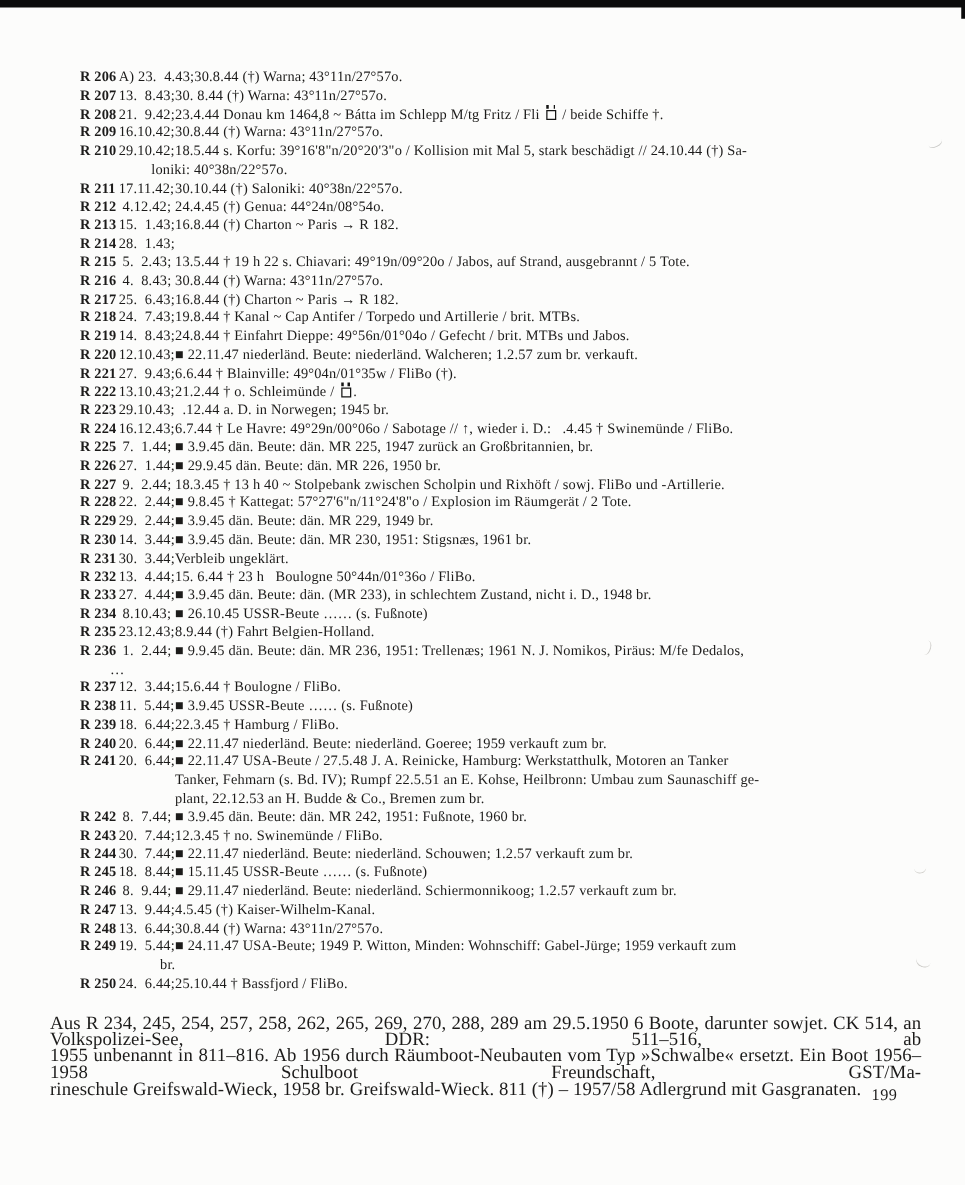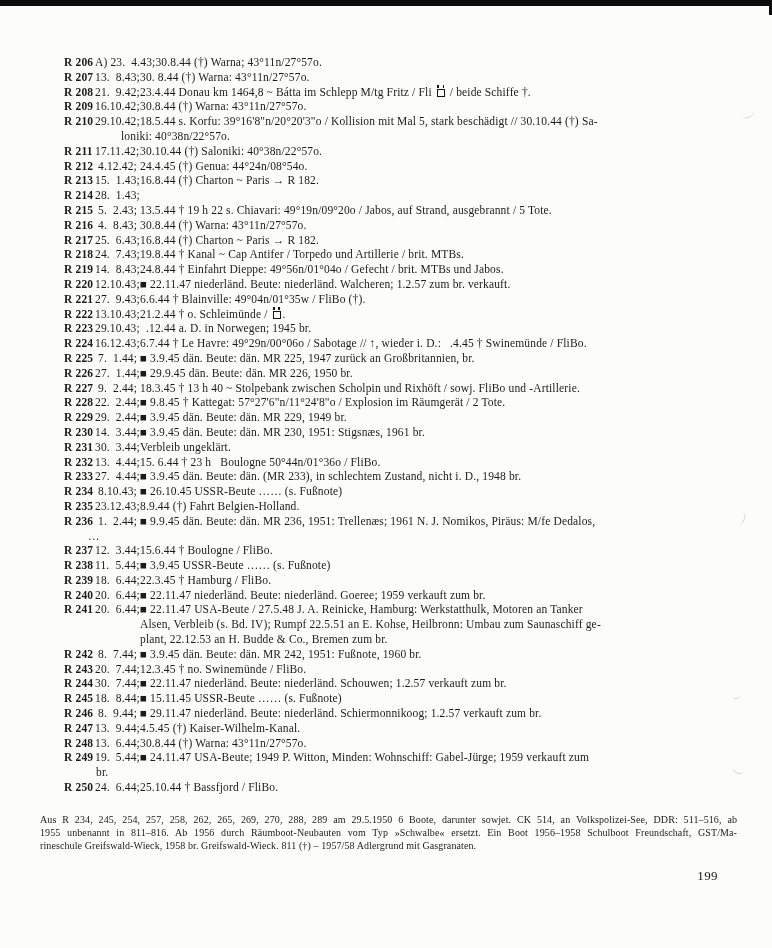--- a/index.html
+++ b/index.html
@@ -18,42 +18,42 @@
   .fate{flex:0 0 auto;white-space:pre;}
   .b{font-weight:400;}
   .i{}
   .bomb{
     display:inline-block;width:6px;height:6px;border:1.6px solid #141414;
     position:relative;top:1px;margin:0 2px;background:#fcfcfb;box-sizing:content-box;
   }
   .bomb::before,.bomb::after{content:"";position:absolute;top:-4.5px;width:1.6px;height:3px;background:#141414;}
   .bomb::before{left:-0.5px;}
   .bomb::after{right:-0.5px;}
-  .footnote{margin:18px 35px 0 40px;font-size:10px;line-height:13.2px;letter-spacing:0.1px;}
+  .footnote{margin:18px 35px 0 40px;font-size:15px;line-height:13.2px;letter-spacing:0.1px;}
   .fn-line{white-space:normal;}
   .fn-line:not(:last-child){text-align:justify;text-align-last:justify;}
   .pagenum{position:absolute;top:868px;right:54px;font-size:13px;letter-spacing:0.4px;}
   .artifact{position:absolute;opacity:0.4;}
   .a1{left:742px;top:110px;width:12px;height:7px;border-bottom:1.2px solid #8a8a86;border-radius:60%;transform:rotate(-25deg);}
   .a2{left:737px;top:512px;width:7px;height:12px;border-right:1.2px solid #97948e;border-radius:50%;transform:rotate(15deg);}
   .a3{left:731px;top:689px;width:10px;height:9px;border-bottom:1.1px solid #9a978f;border-radius:55%;transform:rotate(-10deg);}
   .a4{left:733px;top:763px;width:12px;height:10px;border-bottom:1.2px solid #8f8c85;border-radius:60%;transform:rotate(20deg);}
 </style>
 </head>
 <body>
 
 <div class="topbar"></div>
 <div class="topbar-tick"></div>
 
 <main class="entries" id="entries">
     <div class="line"><span class="rid">R 206</span><span class="rdate">A) 23.  4.43;</span><span class="fate"><span class="seg">30.8.44 (†) Warna; 43°11n/27°57o.</span></span></div>
     <div class="line"><span class="rid">R 207</span><span class="rdate">13.  8.43;</span><span class="fate"><span class="seg">30. 8.44 (†) Warna: 43°11n/27°57o.</span></span></div>
     <div class="line"><span class="rid">R 208</span><span class="rdate">21.  9.42;</span><span class="fate"><span class="seg">23.4.44 Donau km 1464,8 ~ Bátta im Schlepp </span><span class="seg i">M/tg</span><span class="seg"> </span><span class="seg b">Fritz</span><span class="seg"> / Fli </span><span class="bomb"></span><span class="seg"> / beide Schiffe †.</span></span></div>
     <div class="line"><span class="rid">R 209</span><span class="rdate">16.10.42;</span><span class="fate"><span class="seg">30.8.44 (†) Warna: 43°11n/27°57o.</span></span></div>
-    <div class="line"><span class="rid">R 210</span><span class="rdate">29.10.42;</span><span class="fate"><span class="seg">18.5.44 s. Korfu: 39°16'8"n/20°20'3"o / Kollision mit </span><span class="seg b">Mal 5</span><span class="seg">, stark beschädigt // 30.10.44 (†) Sa-</span></span></div>
+    <div class="line"><span class="rid">R 210</span><span class="rdate">29.10.42;</span><span class="fate"><span class="seg">18.5.44 s. Korfu: 39°16'8"n/20°20'3"o / Kollision mit </span><span class="seg b">Mal 5</span><span class="seg">, stark beschädigt // 24.10.44 (†) Sa-</span></span></div>
     <div class="line cont" style="margin-left: 57px;"><span class="seg">loniki: 40°38n/22°57o.</span></div>
     <div class="line"><span class="rid">R 211</span><span class="rdate">17.11.42;</span><span class="fate"><span class="seg">30.10.44 (†) Saloniki: 40°38n/22°57o.</span></span></div>
     <div class="line"><span class="rid">R 212</span><span class="rdate"> 4.12.42;</span><span class="fate"><span class="seg">24.4.45 (†) Genua: 44°24n/08°54o.</span></span></div>
     <div class="line"><span class="rid">R 213</span><span class="rdate">15.  1.43;</span><span class="fate"><span class="seg">16.8.44 (†) Charton ~ Paris → </span><span class="seg b">R 182</span><span class="seg">.</span></span></div>
     <div class="line"><span class="rid">R 214</span><span class="rdate">28.  1.43;</span></div>
     <div class="line"><span class="rid">R 215</span><span class="rdate"> 5.  2.43;</span><span class="fate"><span class="seg">13.5.44 † 19 h 22 s. Chiavari: 49°19n/09°20o / Jabos, auf Strand, ausgebrannt / 5 Tote.</span></span></div>
     <div class="line"><span class="rid">R 216</span><span class="rdate"> 4.  8.43;</span><span class="fate"><span class="seg">30.8.44 (†) Warna: 43°11n/27°57o.</span></span></div>
     <div class="line"><span class="rid">R 217</span><span class="rdate">25.  6.43;</span><span class="fate"><span class="seg">16.8.44 (†) Charton ~ Paris → </span><span class="seg b">R 182</span><span class="seg">.</span></span></div>
     <div class="line"><span class="rid">R 218</span><span class="rdate">24.  7.43;</span><span class="fate"><span class="seg">19.8.44 † Kanal ~ Cap Antifer / Torpedo und Artillerie / brit. </span><span class="seg b">MTBs</span><span class="seg">.</span></span></div>
     <div class="line"><span class="rid">R 219</span><span class="rdate">14.  8.43;</span><span class="fate"><span class="seg">24.8.44 † Einfahrt Dieppe: 49°56n/01°04o / Gefecht / brit. </span><span class="seg b">MTBs</span><span class="seg"> und Jabos.</span></span></div>
@@ -73,31 +73,31 @@
     <div class="line"><span class="rid">R 233</span><span class="rdate">27.  4.44;</span><span class="fate"><span class="seg">■ 3.9.45 dän. Beute: dän. (</span><span class="seg b">MR 233</span><span class="seg">), in schlechtem Zustand, nicht i. D., 1948 br.</span></span></div>
     <div class="line"><span class="rid">R 234</span><span class="rdate"> 8.10.43;</span><span class="fate"><span class="seg">■ 26.10.45 USSR-Beute …… (s. Fußnote)</span></span></div>
     <div class="line"><span class="rid">R 235</span><span class="rdate">23.12.43;</span><span class="fate"><span class="seg">8.9.44 (†) Fahrt Belgien-Holland.</span></span></div>
     <div class="line"><span class="rid">R 236</span><span class="rdate"> 1.  2.44;</span><span class="fate"><span class="seg">■ 9.9.45 dän. Beute: dän. </span><span class="seg b">MR 236</span><span class="seg">, 1951: </span><span class="seg b">Trellenæs</span><span class="seg">; 1961 N. J. Nomikos, Piräus: </span><span class="seg i">M/fe</span><span class="seg"> </span><span class="seg b">Dedalos</span><span class="seg">,</span></span></div>
     <div class="line cont" style="margin-left: 24px;"><span class="seg">…</span></div>
     <div class="line"><span class="rid">R 237</span><span class="rdate">12.  3.44;</span><span class="fate"><span class="seg">15.6.44 † Boulogne / FliBo.</span></span></div>
     <div class="line"><span class="rid">R 238</span><span class="rdate">11.  5.44;</span><span class="fate"><span class="seg">■ 3.9.45 USSR-Beute …… (s. Fußnote)</span></span></div>
     <div class="line"><span class="rid">R 239</span><span class="rdate">18.  6.44;</span><span class="fate"><span class="seg">22.3.45 † Hamburg / FliBo.</span></span></div>
     <div class="line"><span class="rid">R 240</span><span class="rdate">20.  6.44;</span><span class="fate"><span class="seg">■ 22.11.47 niederländ. Beute: niederländ. </span><span class="seg b">Goeree</span><span class="seg">; 1959 verkauft zum br.</span></span></div>
     <div class="line"><span class="rid">R 241</span><span class="rdate">20.  6.44;</span><span class="fate"><span class="seg">■ 22.11.47 USA-Beute / 27.5.48 J. A. Reinicke, Hamburg: Werkstatthulk, Motoren an Tanker</span></span></div>
-    <div class="line cont" style="margin-left: 76px;"><span class="seg b">Alsen, Verbleib</span><span class="seg"> (s. Bd. IV); Rumpf 22.5.51 an E. Kohse, Heilbronn: </span><span class="seg i">Umbau zum Saunaschiff ge-</span></div>
+    <div class="line cont" style="margin-left: 76px;"><span class="seg b">Tanker, Fehmarn</span><span class="seg"> (s. Bd. IV); Rumpf 22.5.51 an E. Kohse, Heilbronn: </span><span class="seg i">Umbau zum Saunaschiff ge-</span></div>
     <div class="line cont" style="margin-left: 76px;"><span class="seg i">plant</span><span class="seg">, 22.12.53 an H. Budde &amp; Co., Bremen zum br.</span></div>
     <div class="line"><span class="rid">R 242</span><span class="rdate"> 8.  7.44;</span><span class="fate"><span class="seg">■ 3.9.45 dän. Beute: dän. </span><span class="seg b">MR 242</span><span class="seg">, 1951: </span><span class="seg b">Fußnote</span><span class="seg">, 1960 br.</span></span></div>
     <div class="line"><span class="rid">R 243</span><span class="rdate">20.  7.44;</span><span class="fate"><span class="seg">12.3.45 † no. Swinemünde / FliBo.</span></span></div>
     <div class="line"><span class="rid">R 244</span><span class="rdate">30.  7.44;</span><span class="fate"><span class="seg">■ 22.11.47 niederländ. Beute: niederländ. </span><span class="seg b">Schouwen</span><span class="seg">; 1.2.57 verkauft zum br.</span></span></div>
     <div class="line"><span class="rid">R 245</span><span class="rdate">18.  8.44;</span><span class="fate"><span class="seg">■ 15.11.45 USSR-Beute …… (s. Fußnote)</span></span></div>
     <div class="line"><span class="rid">R 246</span><span class="rdate"> 8.  9.44;</span><span class="fate"><span class="seg">■ 29.11.47 niederländ. Beute: niederländ. </span><span class="seg b">Schiermonnikoog</span><span class="seg">; 1.2.57 verkauft zum br.</span></span></div>
     <div class="line"><span class="rid">R 247</span><span class="rdate">13.  9.44;</span><span class="fate"><span class="seg">4.5.45 (†) Kaiser-Wilhelm-Kanal.</span></span></div>
     <div class="line"><span class="rid">R 248</span><span class="rdate">13.  6.44;</span><span class="fate"><span class="seg">30.8.44 (†) Warna: 43°11n/27°57o.</span></span></div>
     <div class="line"><span class="rid">R 249</span><span class="rdate">19.  5.44;</span><span class="fate"><span class="seg">■ 24.11.47 USA-Beute; 1949 P. Witton, Minden: Wohnschiff: </span><span class="seg b">Gabel-Jürge</span><span class="seg">; 1959 verkauft zum</span></span></div>
-    <div class="line cont" style="margin-left: 32px;"><span class="seg">br.</span></div>
+    <div class="line cont" style="margin-left: 64px;"><span class="seg">br.</span></div>
     <div class="line"><span class="rid">R 250</span><span class="rdate">24.  6.44;</span><span class="fate"><span class="seg">25.10.44 † Bassfjord / FliBo.</span></span></div>
   </main>
 
 <footer class="footnote" id="footnote">
     <div class="fn-line"><span class="seg">Aus </span><span class="seg b">R 234, 245, 254, 257, 258, 262, 265, 269, 270, 288, 289</span><span class="seg"> am 29.5.1950 6 Boote, darunter sowjet. </span><span class="seg b">CK 514</span><span class="seg">, an Volkspolizei-See, DDR: </span><span class="seg b">511–516</span><span class="seg">, ab</span></div>
     <div class="fn-line"><span class="seg">1955 unbenannt in </span><span class="seg b">811–816</span><span class="seg">. Ab 1956 durch Räumboot-Neubauten vom Typ </span><span class="seg b">»Schwalbe«</span><span class="seg"> ersetzt. Ein Boot 1956–1958 Schulboot </span><span class="seg b">Freundschaft</span><span class="seg">, GST/Ma-</span></div>
     <div class="fn-line"><span class="seg">rineschule Greifswald-Wieck, 1958 br. Greifswald-Wieck. </span><span class="seg b">811</span><span class="seg"> (†) – 1957/58 Adlergrund mit Gasgranaten.</span></div>
   </footer>
 
 <div class="pagenum">199</div>

